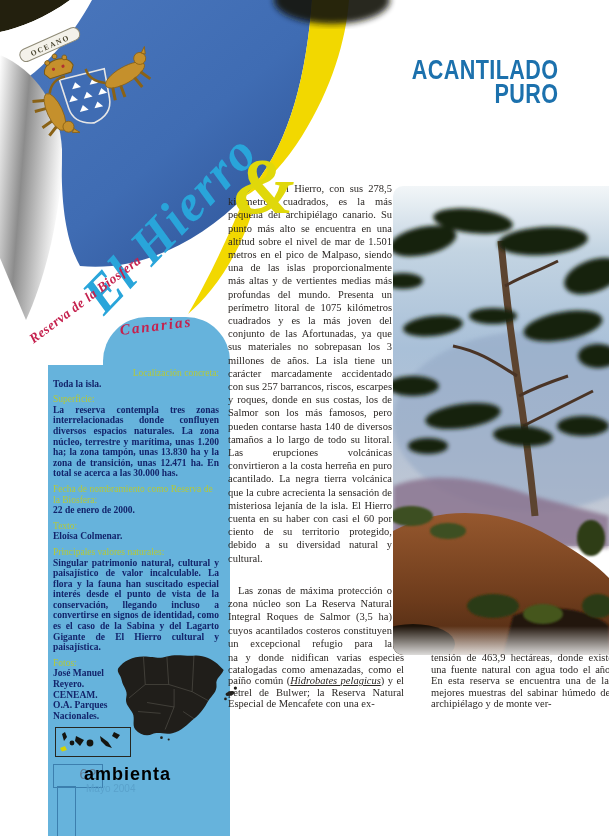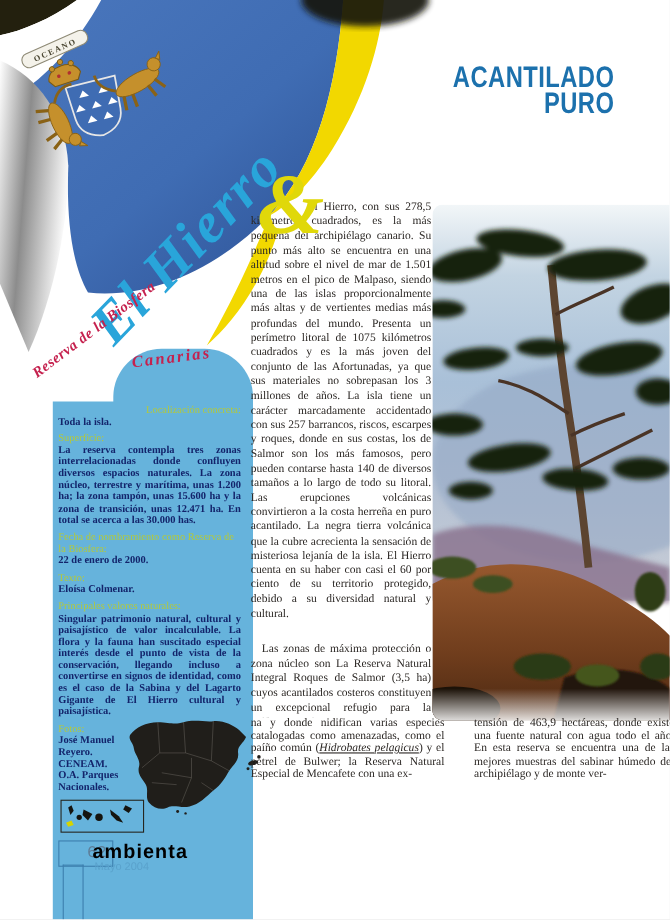--- a/index.html
+++ b/index.html
@@ -156,21 +156,21 @@
   <div id="canarias" class="abs">Canarias</div>
 
   <div id="panel" class="abs">
     <div id="panel-flow">
       <div class="sb-sec">
         <div class="sb-label">Localización concreta:</div>
         <div class="sb-text">Toda la isla.</div>
       </div>
       <div class="sb-sec">
         <div class="sb-label">Superficie:</div>
-        <div class="sb-text">La reserva contempla tres zonas interrelacionadas donde confluyen diversos espacios naturales. La zona núcleo, terrestre y marítima, unas 1.200 ha; la zona tampón, unas 15.600 ha y la zona de transición, unas 12.471 ha. En total se acerca a las 30.000 has.</div>
+        <div class="sb-text">La reserva contempla tres zonas interrelacionadas donde confluyen diversos espacios naturales. La zona núcleo, terrestre y marítima, unas 1.200 ha; la zona tampón, unas 13.830 ha y la zona de transición, unas 12.471 ha. En total se acerca a las 30.000 has.</div>
       </div>
       <div class="sb-sec">
         <div class="sb-label">Fecha de nombramiento como Reserva de la Biosfera:</div>
         <div class="sb-text">22 de enero de 2000.</div>
       </div>
       <div class="sb-sec">
         <div class="sb-label">Texto:</div>
         <div class="sb-text">Eloísa Colmenar.</div>
       </div>
       <div class="sb-sec">

